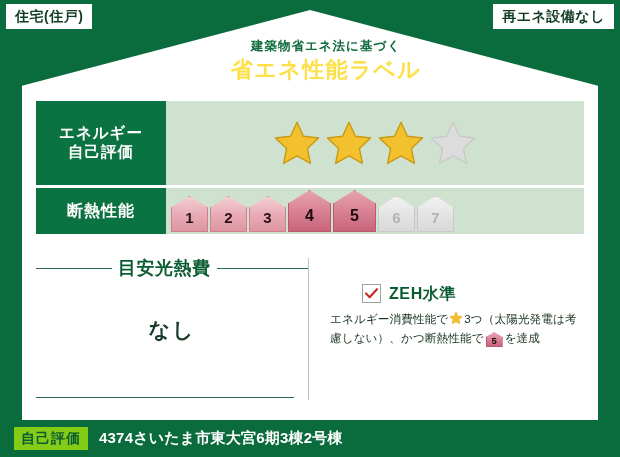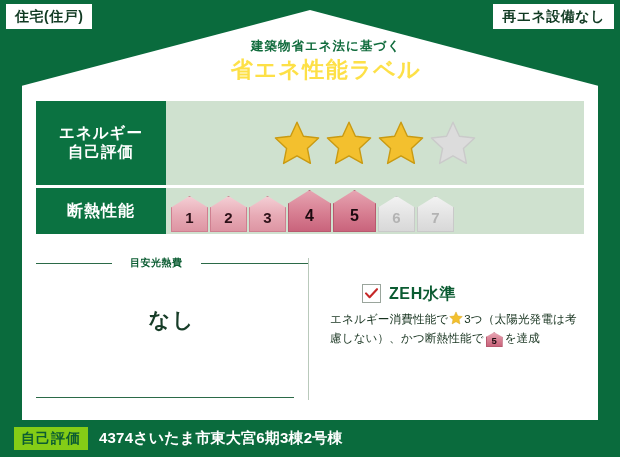--- a/index.html
+++ b/index.html
@@ -168,23 +168,23 @@
     position: absolute;
     left: 0; top: 2px;
     width: 1px; height: 142px;
     background: #b9c9bb;
   }
 
   
   .rule-head {
     display: flex;
     align-items: center;
-    gap: 18px;
+    gap: 6px;
     color: #0b5c32;
-    font-size: 10px;
+    font-size: 18px;
     font-weight: bold;
     letter-spacing: 0.5px;
   }
   .rule-head .line { flex: 1; height: 1px; background: #2b6a47; }
   .rule-head .line.short { flex: none; width: 76px; }
 
   .cost-value {
     text-align: center;
     font-size: 21px;
     font-weight: bold;

